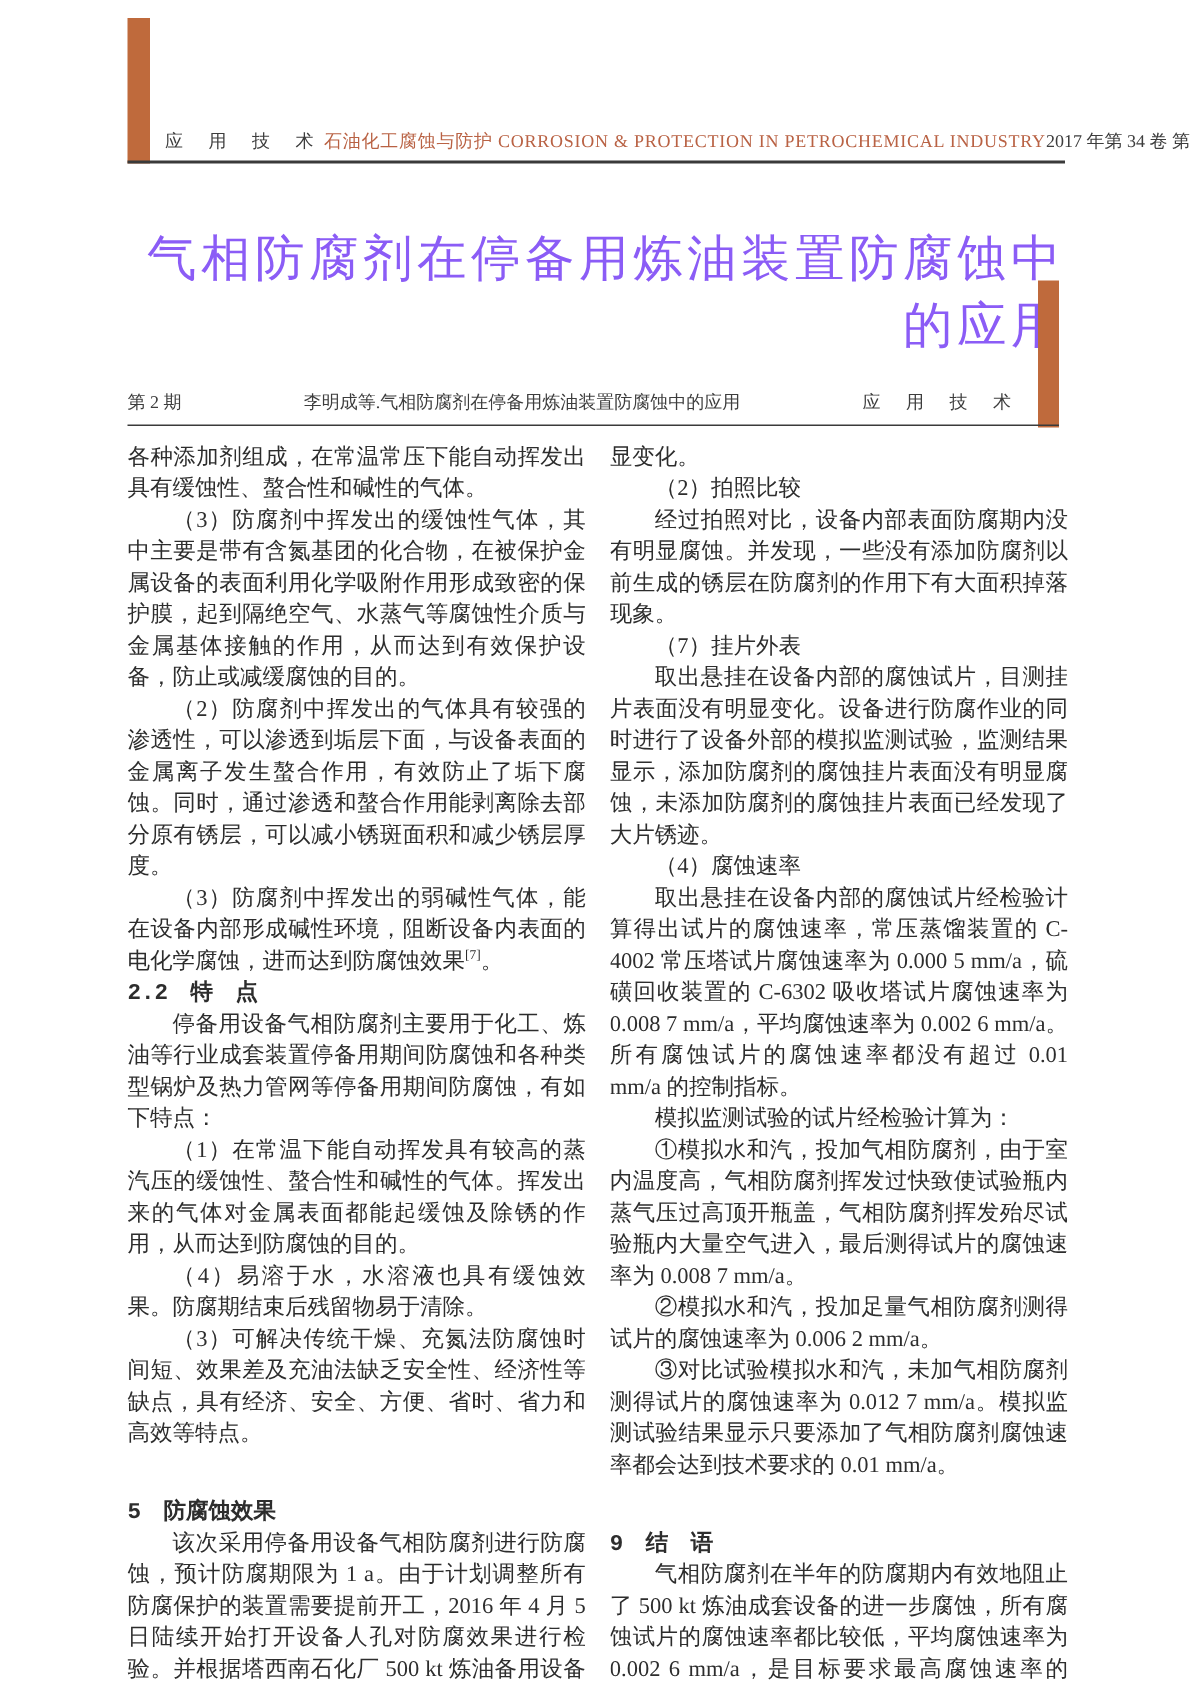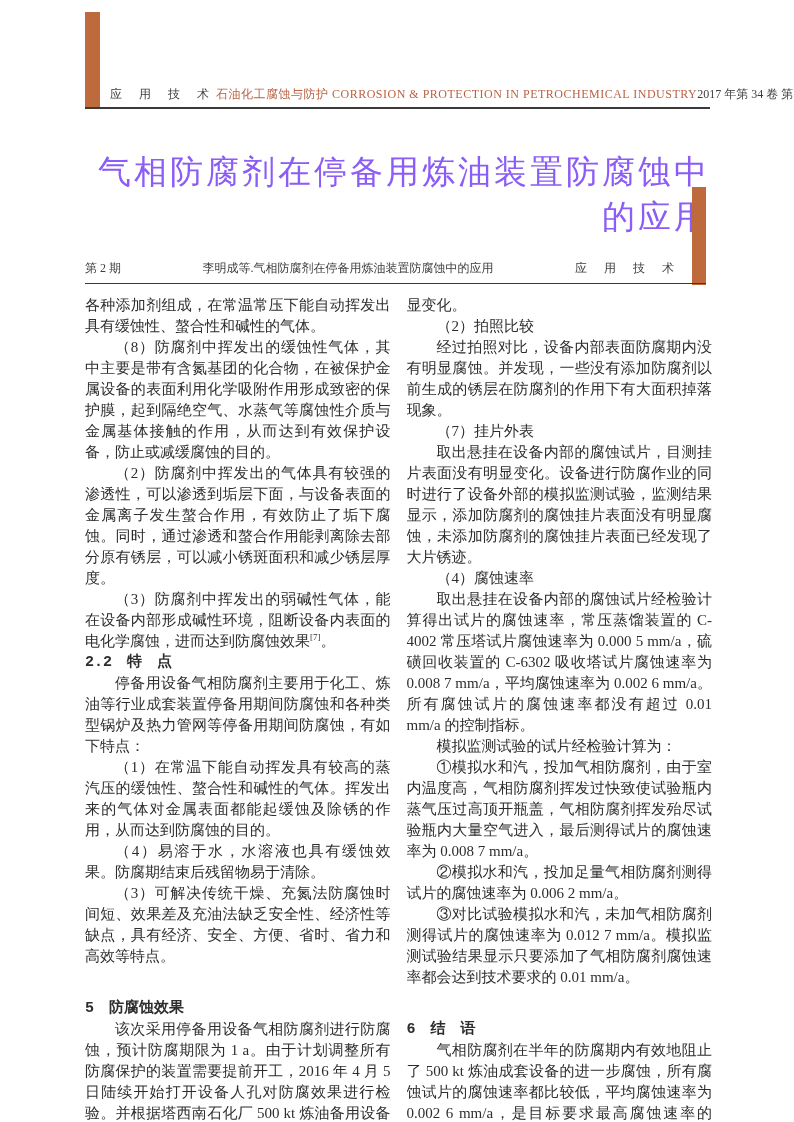--- a/index.html
+++ b/index.html
@@ -98,21 +98,21 @@
     <span class="rh-left">第 2 期</span>
     <span class="rh-center">李明成等.气相防腐剂在停备用炼油装置防腐蚀中的应用</span>
     <span class="rh-right">应 用 技 术</span>
   </div>
 
   <div class="running-rule"></div>
 
   <main class="columns">
     <div class="column">
         <p class="para cont">各种添加剂组成，在常温常压下能自动挥发出具有缓蚀性、螯合性和碱性的气体。</p>
-        <p class="para body">（8）防腐剂中挥发出的缓蚀性气体，其中主要是带有含氮基团的化合物，在被保护金属设备的表面利用化学吸附作用形成致密的保护膜，起到隔绝空气、水蒸气等腐蚀性介质与金属基体接触的作用，从而达到有效保护设备，防止或减缓腐蚀的目的。</p>
+        <p class="para body">（3）防腐剂中挥发出的缓蚀性气体，其中主要是带有含氮基团的化合物，在被保护金属设备的表面利用化学吸附作用形成致密的保护膜，起到隔绝空气、水蒸气等腐蚀性介质与金属基体接触的作用，从而达到有效保护设备，防止或减缓腐蚀的目的。</p>
         <p class="para body">（2）防腐剂中挥发出的气体具有较强的渗透性，可以渗透到垢层下面，与设备表面的金属离子发生螯合作用，有效防止了垢下腐蚀。同时，通过渗透和螯合作用能剥离除去部分原有锈层，可以减小锈斑面积和减少锈层厚度。</p>
         <p class="para body"><span>（3）防腐剂中挥发出的弱碱性气体，能在设备内部形成碱性环境，阻断设备内表面的电化学腐蚀，进而达到防腐蚀效果</span><sup>[7]</sup><span>。</span></p>
         <p class="para heading">2.2　特　点</p>
         <p class="para body">停备用设备气相防腐剂主要用于化工、炼油等行业成套装置停备用期间防腐蚀和各种类型锅炉及热力管网等停备用期间防腐蚀，有如下特点：</p>
         <p class="para body">（1）在常温下能自动挥发具有较高的蒸汽压的缓蚀性、螯合性和碱性的气体。挥发出来的气体对金属表面都能起缓蚀及除锈的作用，从而达到防腐蚀的目的。</p>
         <p class="para body">（4）易溶于水，水溶液也具有缓蚀效果。防腐期结束后残留物易于清除。</p>
         <p class="para body">（3）可解决传统干燥、充氮法防腐蚀时间短、效果差及充油法缺乏安全性、经济性等缺点，具有经济、安全、方便、省时、省力和高效等特点。</p>
         <p class="para heading gap">5　防腐蚀效果</p>
         <p class="para body">该次采用停备用设备气相防腐剂进行防腐蚀，预计防腐期限为 1 a。由于计划调整所有防腐保护的装置需要提前开工，2016 年 4 月 5 日陆续开始打开设备人孔对防腐效果进行检验。并根据塔西南石化厂 500 kt 炼油备用设备气相防腐剂填装方案中的防腐保护效果检查评价条款进行总结。</p>
       </div>
@@ -121,18 +121,18 @@
         <p class="para body">（2）拍照比较</p>
         <p class="para body">经过拍照对比，设备内部表面防腐期内没有明显腐蚀。并发现，一些没有添加防腐剂以前生成的锈层在防腐剂的作用下有大面积掉落现象。</p>
         <p class="para body">（7）挂片外表</p>
         <p class="para body">取出悬挂在设备内部的腐蚀试片，目测挂片表面没有明显变化。设备进行防腐作业的同时进行了设备外部的模拟监测试验，监测结果显示，添加防腐剂的腐蚀挂片表面没有明显腐蚀，未添加防腐剂的腐蚀挂片表面已经发现了大片锈迹。</p>
         <p class="para body">（4）腐蚀速率</p>
         <p class="para body">取出悬挂在设备内部的腐蚀试片经检验计算得出试片的腐蚀速率，常压蒸馏装置的 C-4002 常压塔试片腐蚀速率为 0.000 5 mm/a，硫磺回收装置的 C-6302 吸收塔试片腐蚀速率为 0.008 7 mm/a，平均腐蚀速率为 0.002 6 mm/a。所有腐蚀试片的腐蚀速率都没有超过 0.01 mm/a 的控制指标。</p>
         <p class="para body">模拟监测试验的试片经检验计算为：</p>
         <p class="para body">①模拟水和汽，投加气相防腐剂，由于室内温度高，气相防腐剂挥发过快致使试验瓶内蒸气压过高顶开瓶盖，气相防腐剂挥发殆尽试验瓶内大量空气进入，最后测得试片的腐蚀速率为 0.008 7 mm/a。</p>
         <p class="para body">②模拟水和汽，投加足量气相防腐剂测得试片的腐蚀速率为 0.006 2 mm/a。</p>
         <p class="para body">③对比试验模拟水和汽，未加气相防腐剂测得试片的腐蚀速率为 0.012 7 mm/a。模拟监测试验结果显示只要添加了气相防腐剂腐蚀速率都会达到技术要求的 0.01 mm/a。</p>
-        <p class="para heading gap">6　结　语</p>
+        <p class="para heading gap">9　结　语</p>
         <p class="para body">气相防腐剂在半年的防腐期内有效地阻止了 500 kt 炼油成套设备的进一步腐蚀，所有腐蚀试片的腐蚀速率都比较低，平均腐蚀速率为 0.002 6 mm/a，是目标要求最高腐蚀速率的 26%，并对未加防腐剂以前生成的锈层起到了一定的剥离和去除的作用，防腐效果良好。</p>
       </div>
   </main>
 
 </div>
 
 </body></html>

